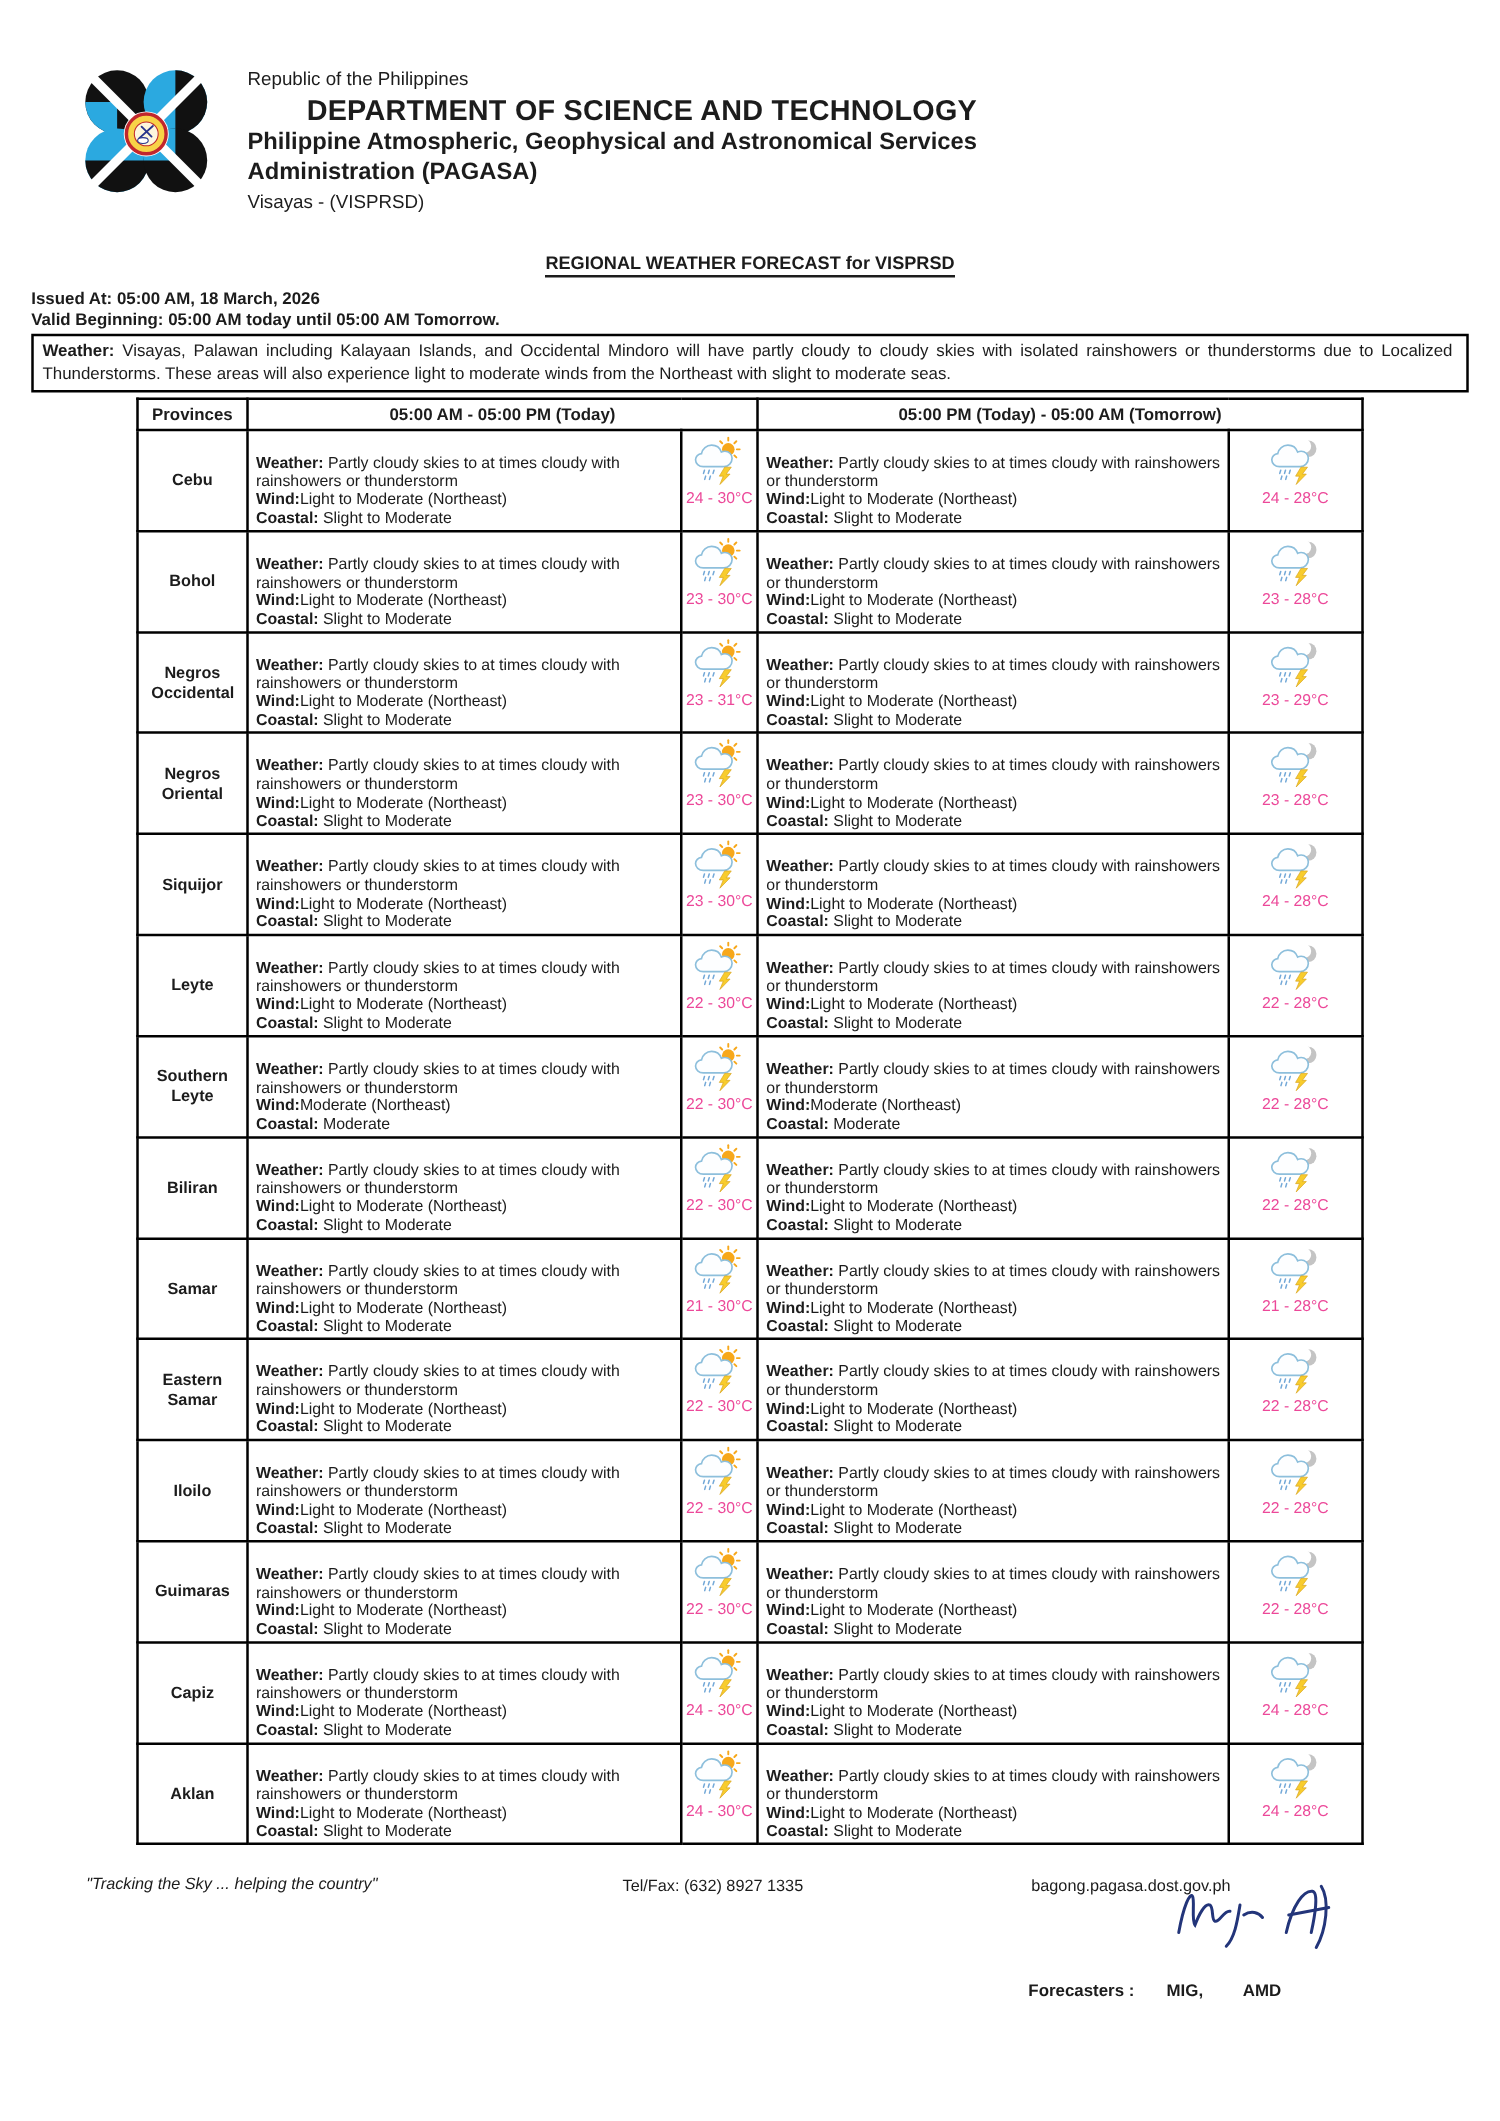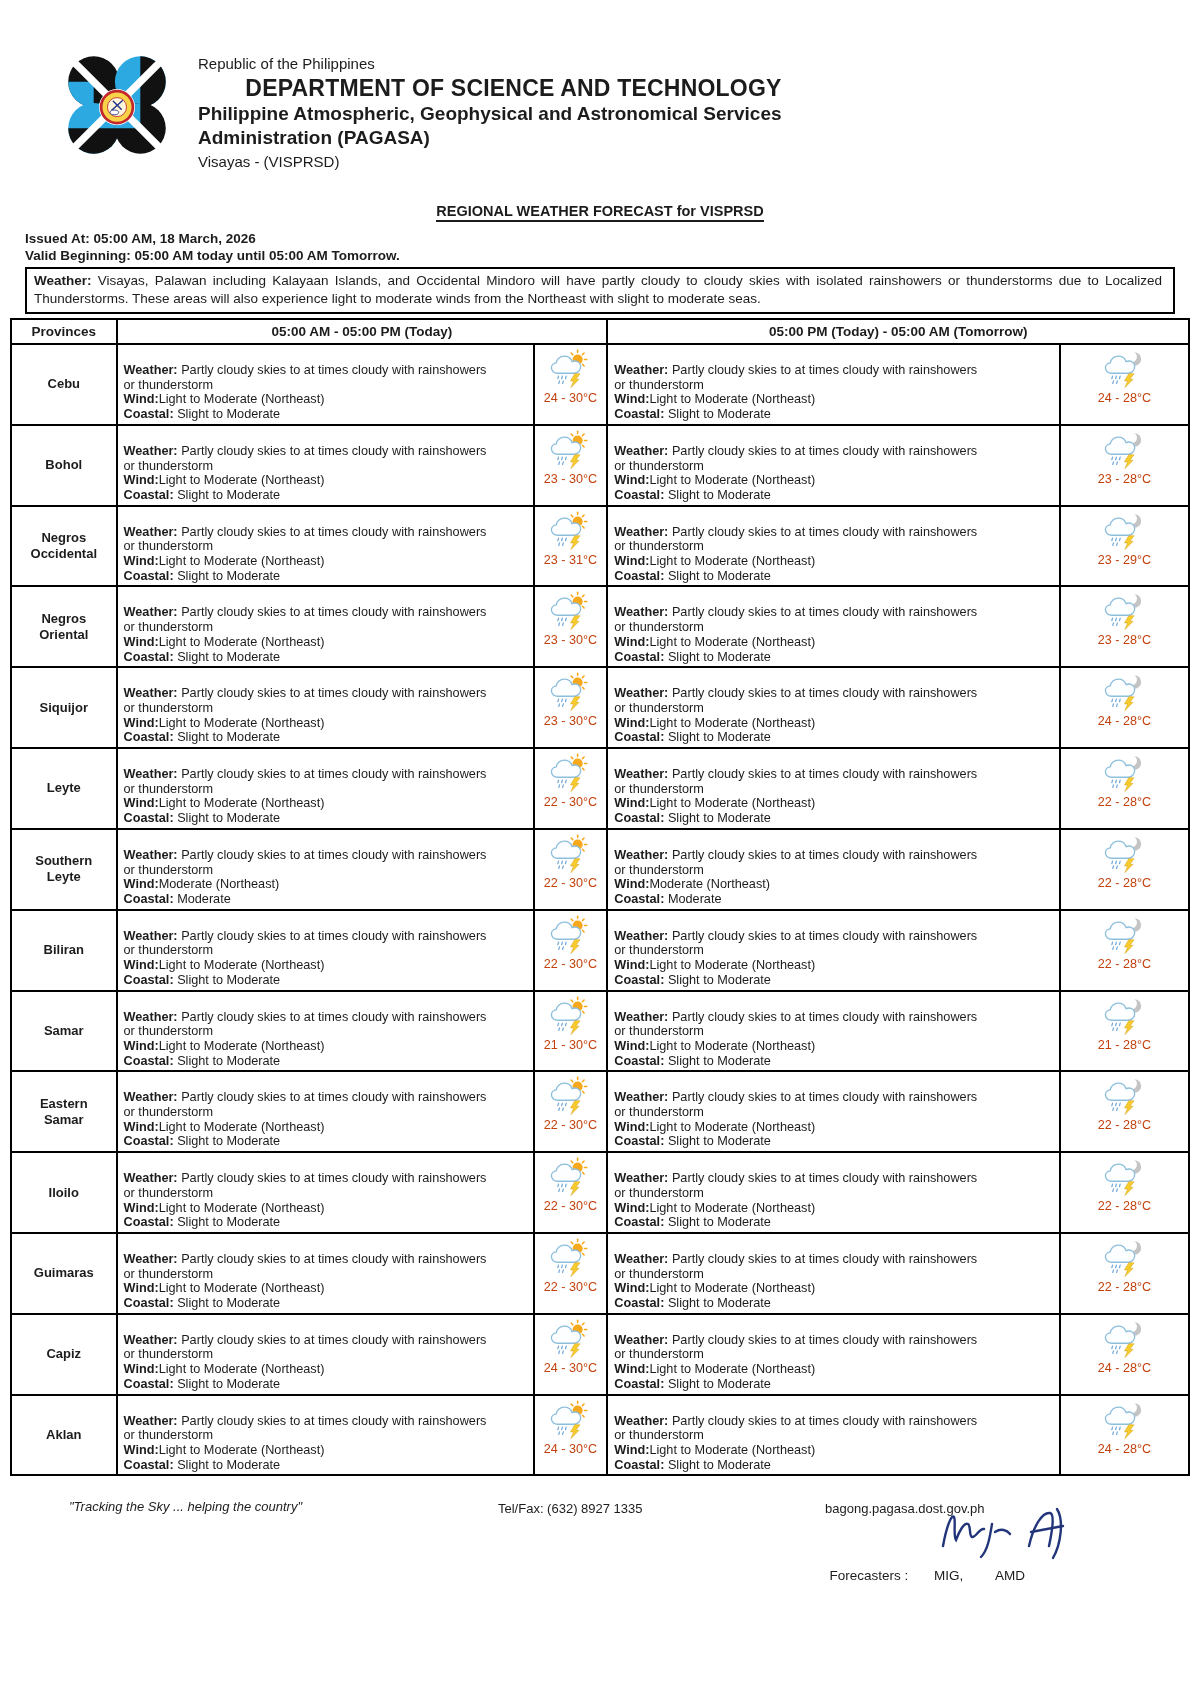--- a/index.html
+++ b/index.html
@@ -20,37 +20,37 @@
   .doc-title span { font-size: 14.5px; font-weight: bold; border-bottom: 2px solid #1c1c1c; padding-bottom: 1px; }
 
   .meta { width: 1150px; margin: 10px auto 0 auto; font-size: 13.5px; font-weight: bold; line-height: 17px; }
   .summary-box {
     width: 1150px; margin: 3px auto 0 auto; border: 2px solid #000;
     padding: 3px 11px 5px 7px; font-size: 13.5px; line-height: 17.5px; text-align: justify;
   }
   .summary-box .lbl { font-weight: bold; }
 
   table.forecast {
-    width: 1180px; margin: 4px auto 1px auto; border-collapse: collapse; table-layout: fixed;
+    width: 982px; margin: 4px auto 1px auto; border-collapse: collapse; table-layout: fixed;
   }
   table.forecast th, table.forecast td { border: 2px solid #000; }
   table.forecast thead th { font-size: 13.5px; font-weight: bold; height: 25px; text-align: center; padding: 2px; }
   td.prov { text-align: center; font-weight: bold; font-size: 13px; vertical-align: middle; padding: 0 10px; line-height: 16px; }
   td.desc { vertical-align: top; padding: 18px 5px 2px 6px; }
   .desc-inner { font-size: 12.7px; line-height: 14.7px; max-width: 372px; }
   .desc-inner .lbl { font-weight: bold; }
   td.iconcell { vertical-align: top; padding: 3px 1px 2px 1px; }
   .icontemp { display: flex; flex-direction: column; align-items: center; height: 57px; justify-content: space-between; }
   .wicon { display: block; line-height: 0; margin-top: 1px; }
-  .temp { font-size: 12.6px; color: #c2410c; white-space: nowrap; }
+  .temp { font-size: 12.6px; color: #ec4899; white-space: nowrap; }
   tbody tr { height: 63px; }
 
   .sig-block { width: 1150px; margin: 26px auto 0 auto; text-align: right; }
   .sig-image { display: inline-block; margin-right: 88px; line-height: 0; }
-  .forecasters-line { margin-top: 0px; padding-right: 150px; font-size: 13.5px; font-weight: normal; }
+  .forecasters-line { margin-top: 16px; padding-right: 150px; font-size: 13.5px; font-weight: bold; }
   .forecasters-line .fc-name1 { margin-left: 22px; }
   .forecasters-line .fc-name2 { margin-left: 28px; }
 
   .page-footer { position: absolute; top: 1499px; left: 0; width: 1200px; height: 20px; font-size: 13px; }
   .footer-tagline { position: absolute; left: 69px; top: 0; font-style: italic; }
   .footer-telfax  { position: absolute; left: 498px; top: 2px; }
   .footer-site    { position: absolute; left: 825px; top: 2px; }
 </style>
 </head>
 <body>

